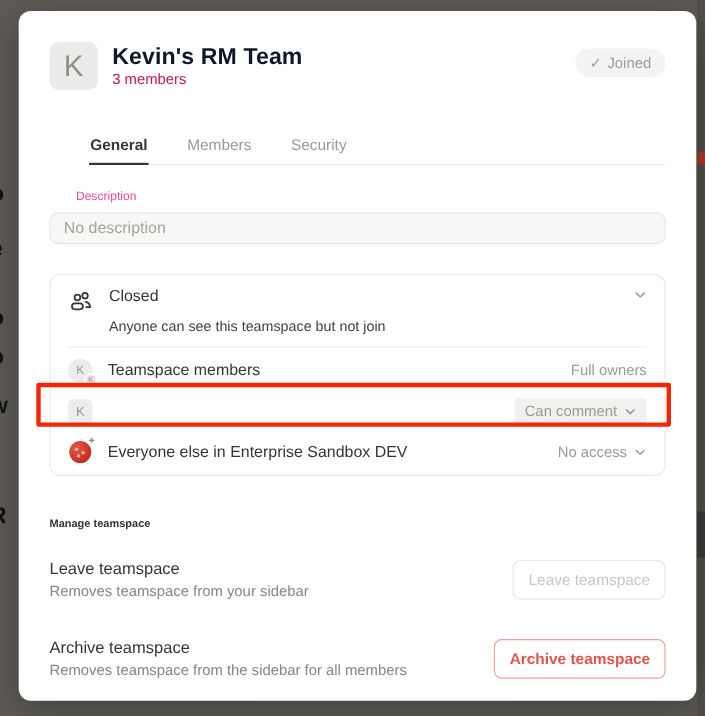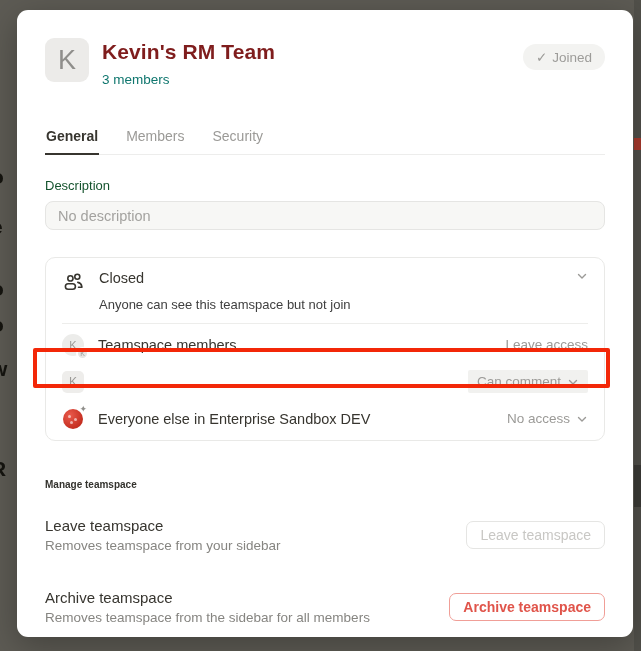--- a/index.html
+++ b/index.html
@@ -30,40 +30,40 @@
   }
 
   
   .header { display: flex; align-items: flex-start; }
   .ts-avatar {
     width: 44px; height: 44px; border-radius: 9px; background: #ecebe9;
     color: #8f8e8b; font-size: 27px; font-weight: 500;
     display: flex; align-items: center; justify-content: center; flex: 0 0 auto;
   }
   .header-text { margin-left: 13px; padding-top: 2px; flex: 1 1 auto; }
-  .page-title { font-size: 21px; font-weight: 700; color: #7f1d1d; letter-spacing: .1px; }
-  .page-subtitle { font-size: 13.5px; color: #0f766e; margin-top: 8px; }
+  .page-title { font-size: 21px; font-weight: 700; color: #0f172a; letter-spacing: .1px; }
+  .page-subtitle { font-size: 13.5px; color: #be185d; margin-top: 0; }
   .joined-badge {
     margin-top: 6px; flex: 0 0 auto;
     background: #f3f3f1; border-radius: 999px; padding: 5px 13px;
     color: #9d9c99; font-size: 13.5px; display: flex; align-items: center; gap: 5px;
     border: none; cursor: default;
   }
 
   
-  .tabs { display: flex; gap: 26px; margin-top: 35px; border-bottom: 1px solid #ededec; }
+  .tabs { display: flex; gap: 34px; margin-top: 35px; border-bottom: 1px solid #ededec; margin-left: 36px; }
   .tab {
     font-size: 14px; color: #9b9a97; padding: 6px 1px 9px 1px; cursor: pointer;
     border-bottom: 2.5px solid transparent; margin-bottom: -1px; background: none; border-top: none; border-left: none; border-right: none;
     font-family: inherit;
   }
   .tab.active { color: #37352f; font-weight: 600; border-bottom-color: #37352f; }
 
   
-  .field-label { margin-top: 23px; font-size: 13px; color: #14532d; }
+  .field-label { margin-top: 23px; font-size: 11px; color: #ec4899; margin-left: 24px; }
   .desc-input {
     margin-top: 8px; width: 100%; height: 29px;
     background: #f7f7f5; border: 1px solid #e5e5e3; border-radius: 8px;
     padding: 0 12px; font-size: 14.5px; color: #b91c1c; font-family: inherit;
   }
   .desc-input::placeholder { color: #a3a29f; }
 
   
   .perm-card {
     margin-top: 27px; border: 1px solid #e9e9e7; border-radius: 10px;
@@ -104,21 +104,21 @@
   .org-star { position: absolute; right: -4px; top: -5px; font-size: 9px; color: #8f8e8a; }
 
   
   .highlight-box {
     position: absolute; left: 33px; top: 348px; width: 577px; height: 40px;
     border: 4px solid #f32708; border-radius: 2px; pointer-events: none; z-index: 5;
   }
 
   
   .section-heading { margin-top: 38px; font-size: 10px; font-weight: 700; color: #34332e; }
-  .manage-item { display: flex; align-items: center; margin-top: 27px; }
+  .manage-item { display: flex; margin-top: 27px; }
   .manage-text { flex: 1 1 auto; }
   .manage-title { font-size: 15px; color: #37352f; }
   .manage-sub { font-size: 13.5px; color: #85848078; color: #868581; margin-top: 4px; }
   .btn {
     flex: 0 0 auto; border-radius: 7px; padding: 5px 13px; font-size: 14px; background: #fff;
     font-family: inherit; cursor: pointer;
   }
   .btn-muted { border: 1px solid #e5e5e3; color: #c8c7c4; }
   .btn-danger { border: 1px solid #f09e97; color: #e0544a; font-weight: 600; }
 </style>
@@ -182,21 +182,21 @@
 
       <div class="card-divider"></div>
 
       <div class="perm-row">
         <div class="avatar-cell">
           <div class="owner-avatar">K</div>
           <div class="owner-avatar-mini">K</div>
         </div>
         <div class="row-label">Teamspace members</div>
         <div class="spacer"></div>
-        <div class="row-value">Leave access</div>
+        <div class="row-value">Full owners</div>
       </div>
 
       <div class="perm-row">
         <div class="avatar-cell">
           <div class="member-avatar">K</div>
         </div>
         <div class="spacer"></div>
         <button class="row-value pill">
           <span>Can comment</span>
           <svg class="chev" viewBox="0 0 12 12" fill="none" stroke="currentColor" stroke-width="1.4" stroke-linecap="round" stroke-linejoin="round">

